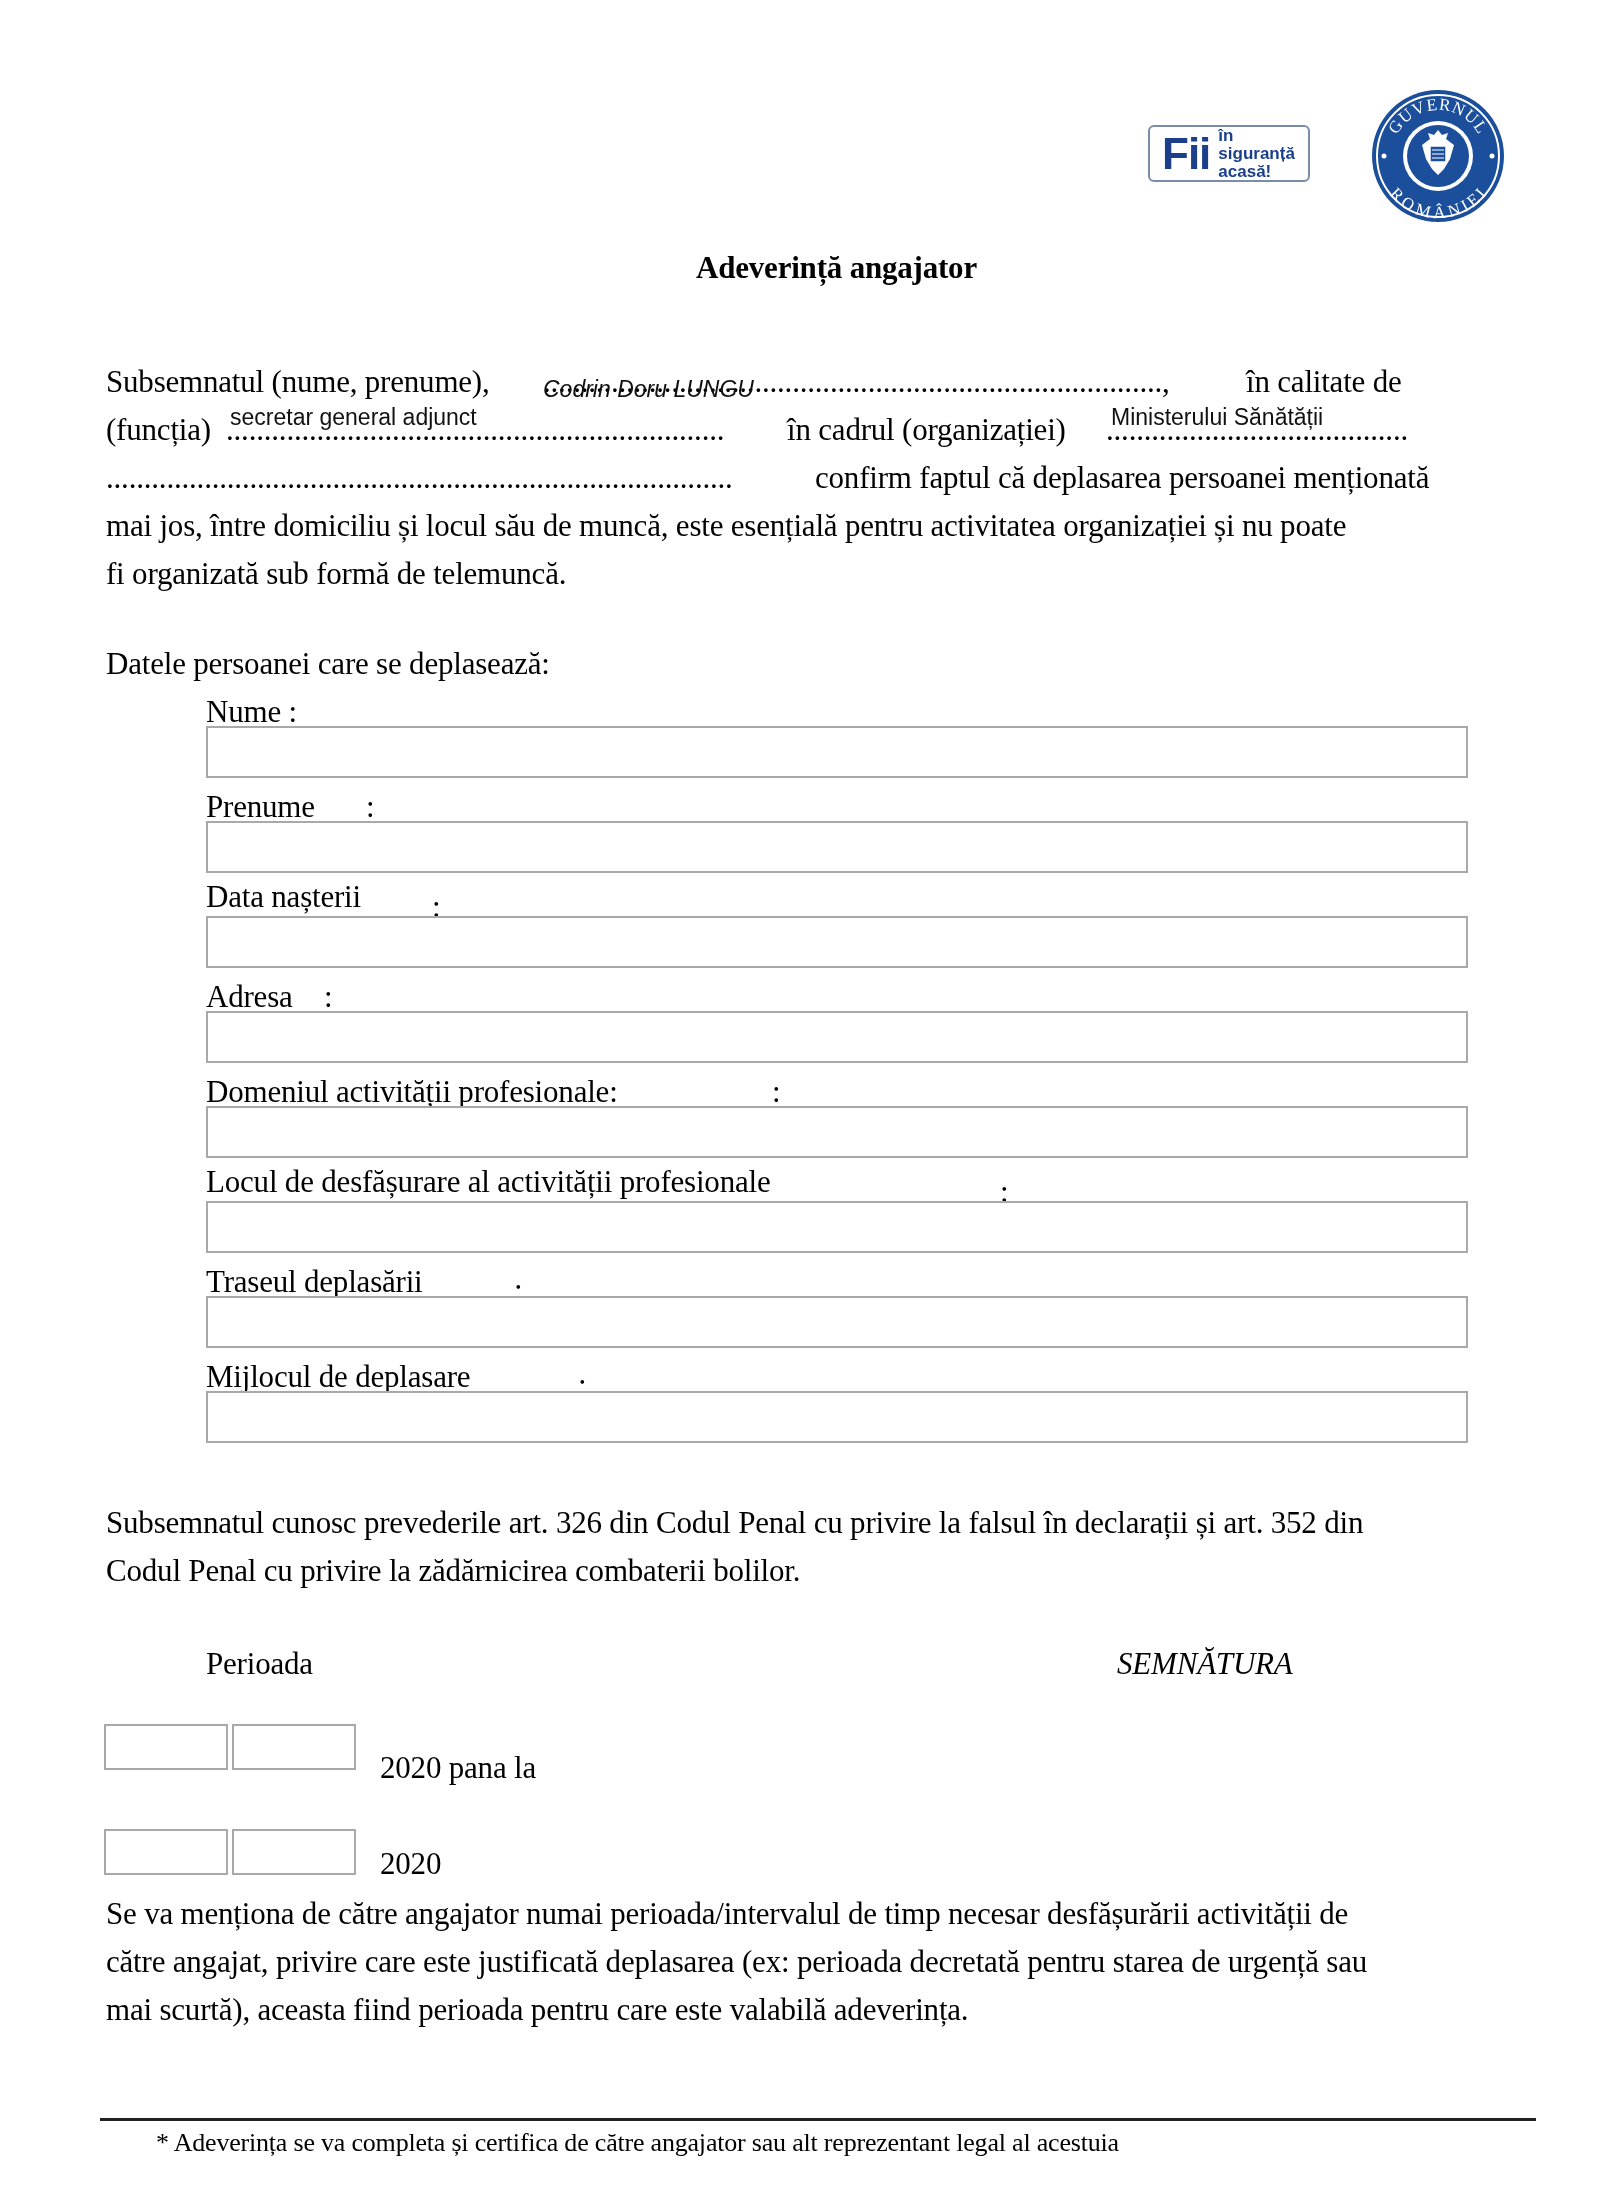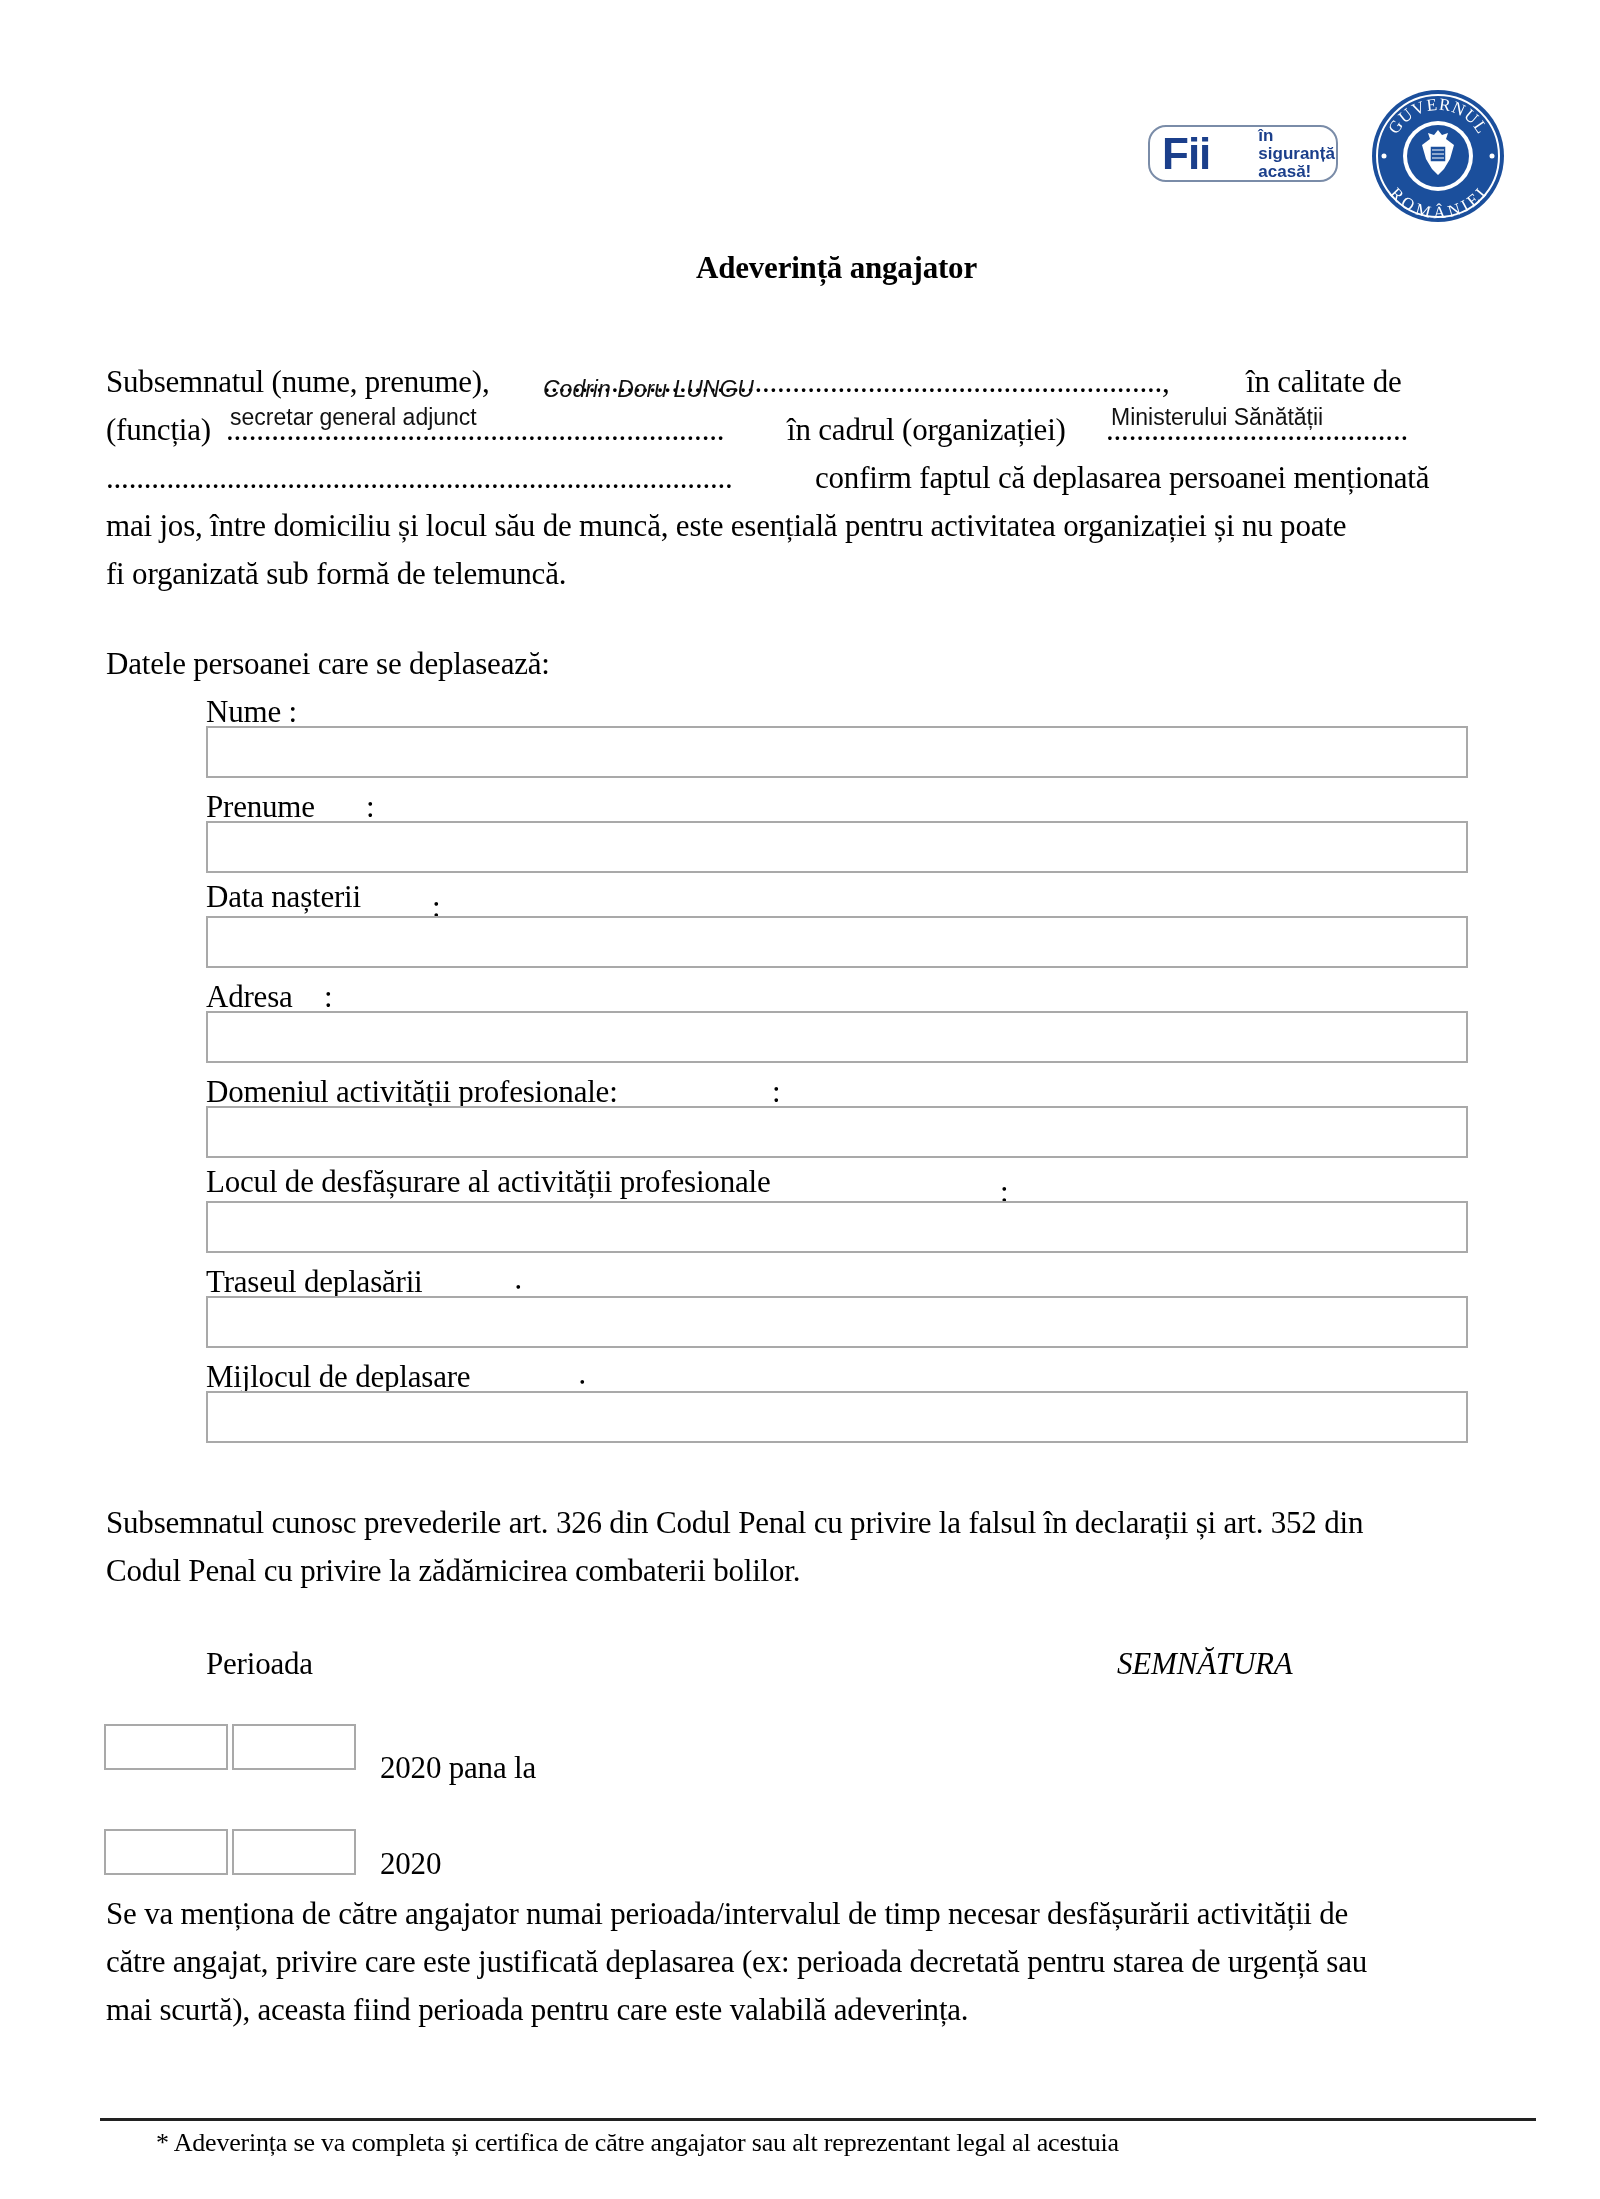--- a/index.html
+++ b/index.html
@@ -6,22 +6,22 @@
   body { width: 1600px; height: 2199px; position: relative; overflow: hidden;
          font-family: "Liberation Serif", "DejaVu Serif", serif; color: #000; }
   .abs { position: absolute; }
   .serif { font-family: "Liberation Serif", "DejaVu Serif", serif; font-size: 31px; line-height: 1; white-space: nowrap; letter-spacing: -0.2px; }
   .sans-fill { font-family: "Liberation Sans", "DejaVu Sans", sans-serif; font-size: 23px; line-height: 1; white-space: nowrap; color: #111; }
   .title { font-weight: bold; font-size: 31px; margin-left: 31px; }
   .dots { color: #000; }
   .field-box { border: 2px solid #a9a9a9; background: #fff; box-sizing: border-box; }
   .date-box { border: 2px solid #a9a9a9; background: #fff; box-sizing: border-box; width: 124px; height: 46px; }
   .rule { height: 3px; background: #222; }
-  .fii-logo { border: 2px solid #7a8ca8; border-radius: 18px; background: #fff; box-sizing: border-box;
-              width: 190px; height: 57px; display: flex; align-items: center; padding-left: 12px; gap: 40px; }
+  .fii-logo { border: 2px solid #7a8ca8; border-radius: 6px; background: #fff; box-sizing: border-box;
+              width: 162px; height: 57px; display: flex; align-items: center; padding-left: 12px; }
   .fii-big { font-family: "Liberation Sans", "DejaVu Sans", sans-serif; font-weight: bold; color: #1b3f8b; font-size: 44px; line-height: 1; letter-spacing: -1px; }
   .fii-small { font-family: "Liberation Sans", "DejaVu Sans", sans-serif; font-weight: bold; color: #1b3f8b; font-size: 17px; line-height: 18px; margin-left: 8px; }
 </style>
 </head>
 <body>
 
 <div class="abs fii-logo" style="left:1148px; top:125px;">
   <span class="fii-big">Fii</span>
   <span class="fii-small">
     <span>în siguranță</span><br>

